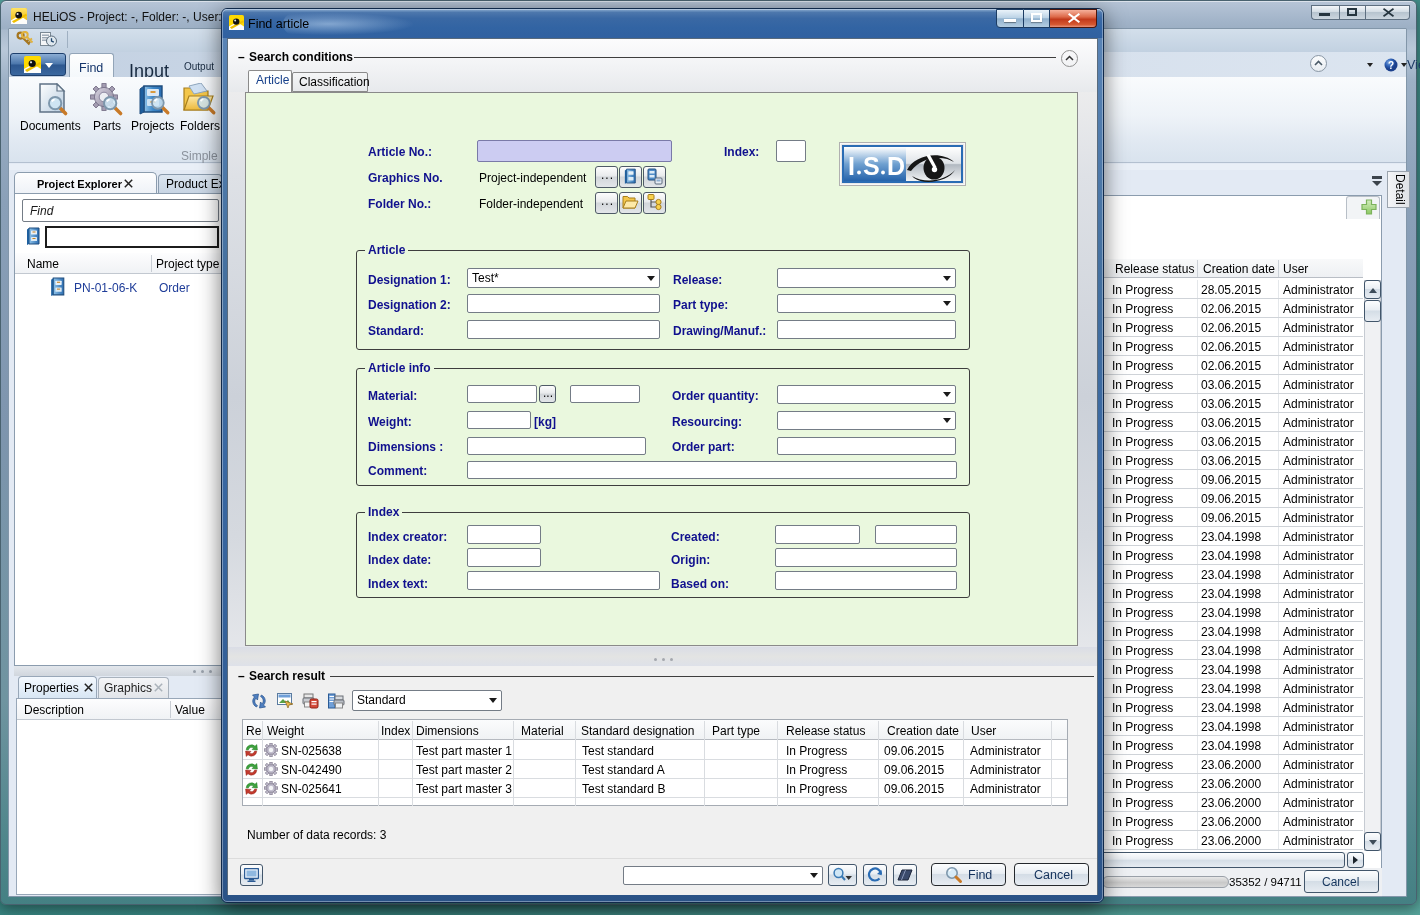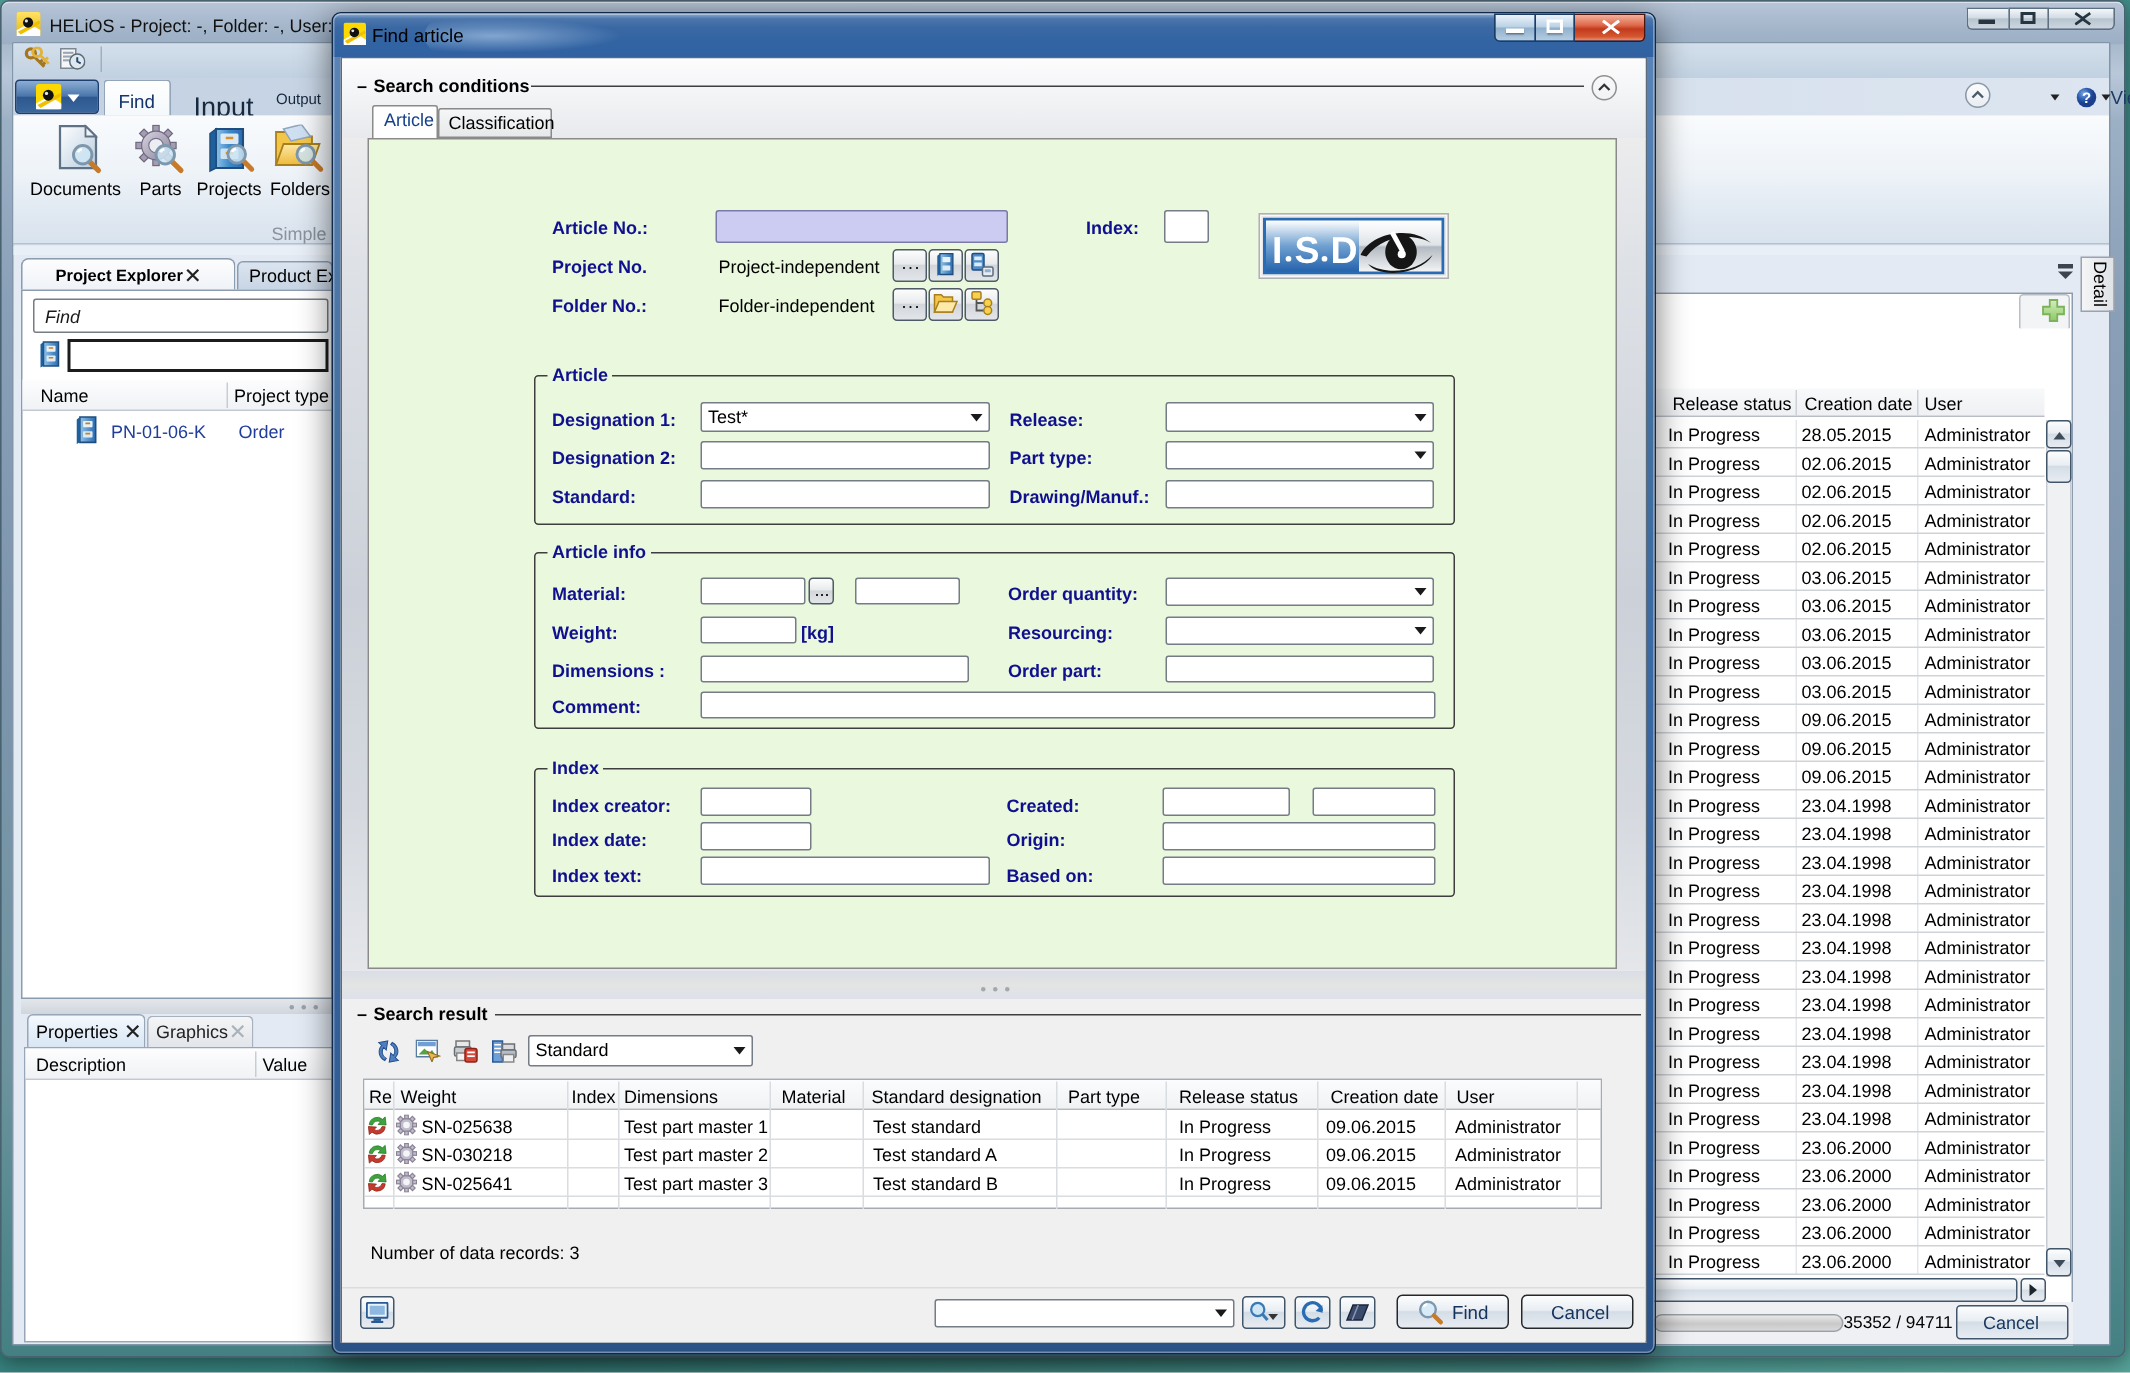--- a/index.html
+++ b/index.html
@@ -509,21 +509,21 @@
  <circle cx="41" cy="27.5" r="1.9" fill="#fff"></circle>
  <text x="45" y="30" font-family="Liberation Sans" font-size="25" font-weight="bold" fill="#fff">D</text>
  <g transform="translate(91,20)">
   <path d="M-26 5 C-19 -10, 8 -15, 21 -3 C 12 -9, -10 -10, -22 6 Z" fill="#161616"></path>
   <ellipse cx="1" cy="3" rx="10.5" ry="11.5" fill="#161616"></ellipse>
   <path d="M0.5 3 L-6.5 -9.5 L-3.5 -11 L3.5 2 Z" fill="#fff"></path>
   <circle cx="1.5" cy="4.5" r="2.7" fill="#fff"></circle>
   <path d="M-21 11 C-8 19, 12 16, 22 5 C 16 16, -8 21, -19 13 Z" fill="#161616"></path>
  </g>
 </svg>
-<div class="lbl ab" style="left:368px;top:171px">Project No.</div>
+<div class="lbl ab" style="left:368px;top:171px">Graphics No.</div>
 <div class="txt" style="left:479px;top:171px">Project-independent</div>
 <div class="sbtn" style="left:595px;top:166px"></div>
 <div class="txt" style="left:601px;top:168px;letter-spacing:1px">...</div>
 <div class="sbtn" style="left:619px;top:166px"></div>
 <svg class="ab" style="left:624px;top:168px" width="13" height="17" viewBox="0 0 15 19">
   <path d="M3 1 L13 1 L13 17 L3 17 Z" fill="url(#cb4)" stroke="#1f4d7e" stroke-width="1"></path>
   <path d="M3 1 L1 2.5 L1 18 L3 17 Z" fill="#1e5f9e"></path>
   <defs>
       <linearGradient id="cb4" x1="0" y1="0" x2="1" y2="0">
         <stop offset="0" stop-color="#8fc3ea"></stop>
@@ -715,21 +715,21 @@
       <rect x="5.8" y="11.1" width="2.4" height="2.6"></rect>
   <rect x="0.3" y="5.8" width="2.6" height="2.4"></rect>
       <rect x="11.1" y="5.8" width="2.6" height="2.4"></rect>
   <rect x="1.8" y="1.8" width="2.5" height="2.5" transform="rotate(45 3 3)"></rect>
   <rect x="9.7" y="1.8" width="2.5" height="2.5" transform="rotate(45 11 3)"></rect>
   <rect x="1.8" y="9.7" width="2.5" height="2.5" transform="rotate(45 3 11)"></rect>
   <rect x="9.7" y="9.7" width="2.5" height="2.5" transform="rotate(45 11 11)"></rect>
  </g>
  <circle cx="7" cy="7" r="2.2" fill="#f4f5f7"></circle>
 </svg>
-<div class="txt" style="left:281px;top:763px">SN-030218</div>
+<div class="txt" style="left:281px;top:763px">SN-042490</div>
 <div class="txt" style="left:416px;top:763px">Test part master 2</div>
 <div class="txt" style="left:582px;top:763px">Test standard A</div>
 <div class="txt" style="left:786px;top:763px">In Progress</div>
 <div class="txt" style="left:884px;top:763px">09.06.2015</div>
 <div class="txt" style="left:970px;top:763px">Administrator</div>
 
 <div class="ab" style="left:243px;top:797px;width:824px;height:1px;background:#d9dce0"></div>
 <svg class="ab" style="left:244px;top:781px" width="15" height="15" viewBox="0 0 15 15">
  <path d="M2.2 6.8 A5.3 5.3 0 0 1 11 3.2 L12.8 1.6 L13.4 7 L8 6.6 L9.6 5 A3.4 3.4 0 0 0 4.3 7 Z" fill="#3fa23f" stroke="#1e7a1e" stroke-width=".5"></path>
  <path d="M12.8 8.2 A5.3 5.3 0 0 1 4 11.8 L2.2 13.4 L1.6 8 L7 8.4 L5.4 10 A3.4 3.4 0 0 0 10.7 8 Z" fill="#c43a2e" stroke="#8f2317" stroke-width=".5"></path>

